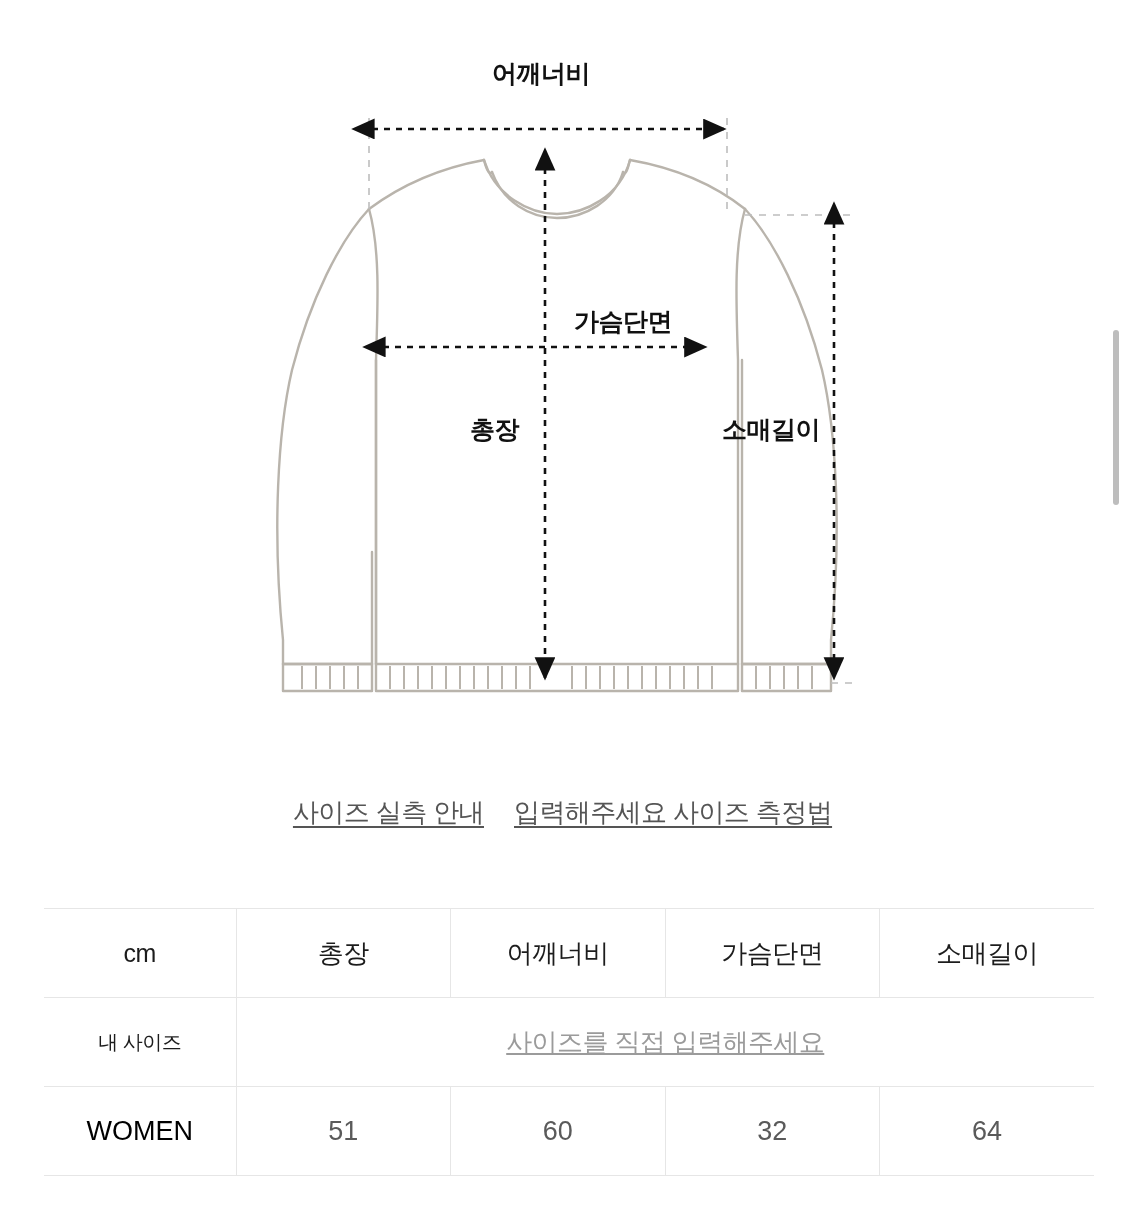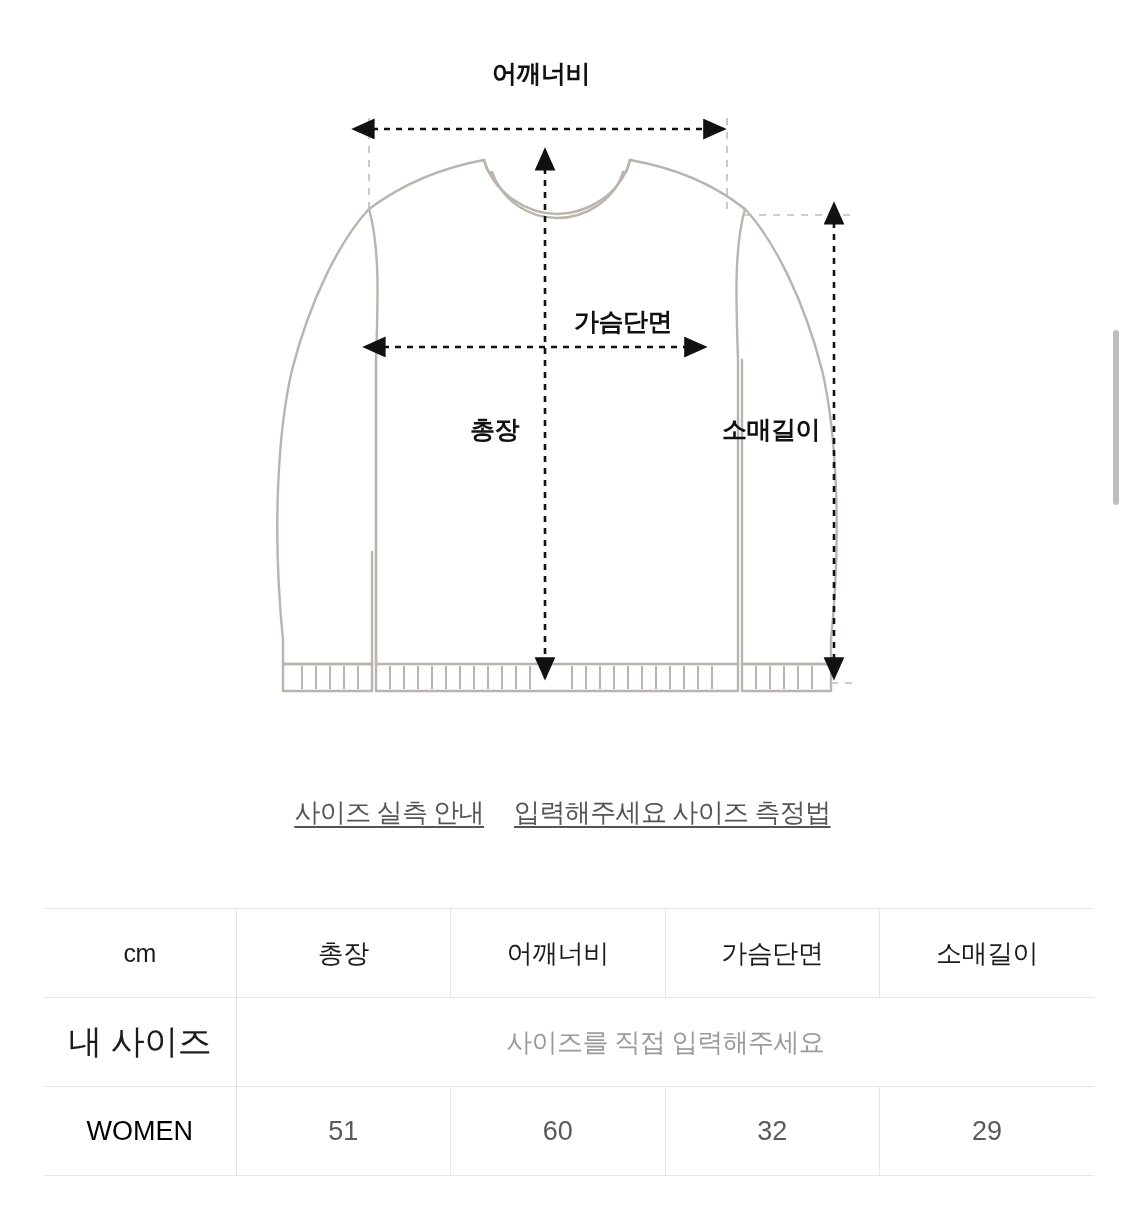--- a/index.html
+++ b/index.html
@@ -43,21 +43,20 @@
   
   #links-row {
     position: absolute;
     left: 0;
     top: 795px;
     width: 1125px;
     display: flex;
     justify-content: center;
     align-items: center;
     gap: 30px;
-    font-family: Liberation Serif, serif;
   }
   #links-row a {
     font-size: 26px;
     color: #555555;
     text-decoration: underline;
     text-underline-offset: 5px;
     letter-spacing: -0.6px;
   }
 
   
@@ -88,28 +87,29 @@
   }
   #size-table tr.head th {
     font-size: 26px;
     color: #1c1c1c;
     letter-spacing: -0.5px;
   }
   #size-table tr.head th.first {
     font-size: 25px;
   }
   #size-table td.rowhead {
-    font-size: 34px;
+    font-size: 20px;
     color: #1c1c1c;
     letter-spacing: -0.5px;
   }
   #size-table td.placeholder {
     font-size: 26px;
     color: #9b9b9b;
     letter-spacing: -0.6px;
+    text-decoration: underline;
   }
   #size-table td.value {
     font-size: 27px;
     color: #5a5a5a;
     margin-top: 11px;
   }
   #size-table tr.women td.rowhead {
     font-size: 27px;
     color: #000000;
     letter-spacing: 0;
@@ -284,19 +284,19 @@
   <tbody>
     <tr class="mysize">
       <td class="rowhead">내 사이즈</td>
       <td class="placeholder" colspan="4">사이즈를 직접 입력해주세요</td>
     </tr>
     <tr class="women">
       <td class="rowhead">WOMEN</td>
       <td class="value">51</td>
       <td class="value">60</td>
       <td class="value">32</td>
-      <td class="value">29</td>
+      <td class="value">64</td>
     </tr>
   </tbody>
 </table>
 
 <div id="scrollbar-track"></div>
 <div id="scrollbar-thumb"></div>
 
 </body></html>

